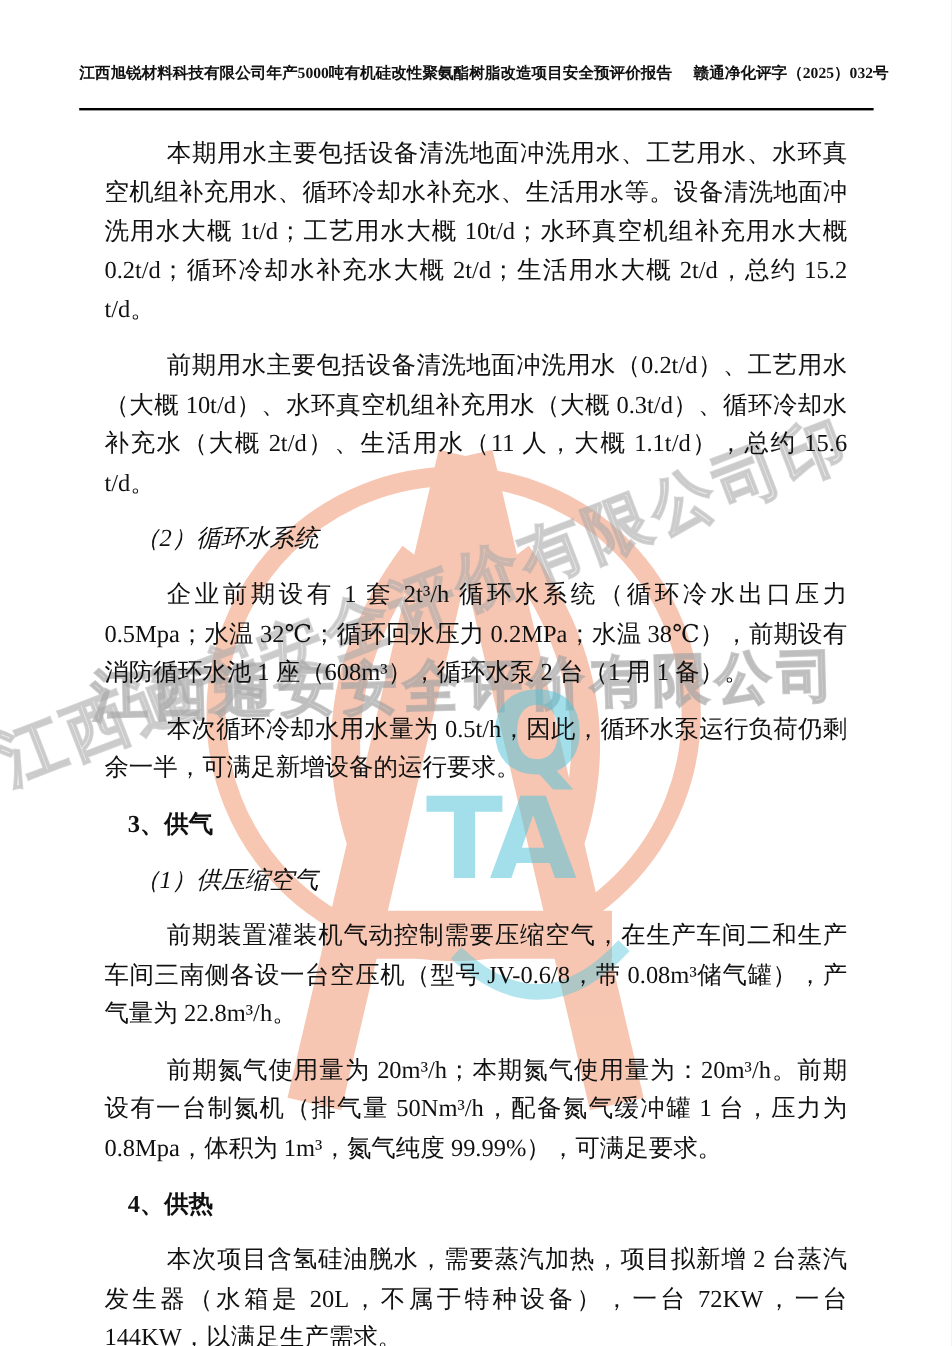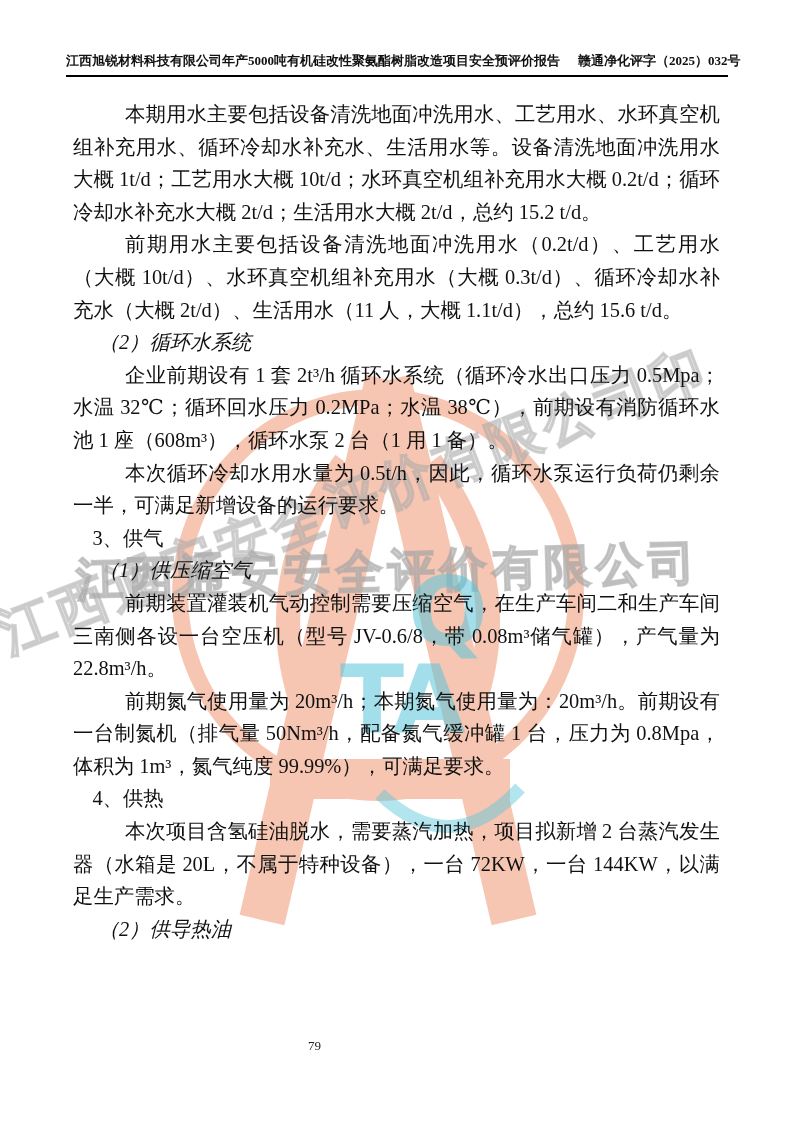--- a/index.html
+++ b/index.html
@@ -25,37 +25,37 @@
     font-size:54px;letter-spacing:4px;
     color:rgba(190,190,190,0.30);
     -webkit-text-stroke:1.5px rgba(165,165,165,0.45);
     transform:rotate(-21deg);transform-origin:left center;
   }
   .wm-q,.wm-ta{
     position:absolute;font-family:"DejaVu Sans","Liberation Sans",sans-serif;
     font-weight:700;color:rgba(87,197,218,0.55);line-height:1;
   }
   .wm-q{left:408px;top:566px;font-size:94px;}
-  .wm-ta{left:340px;top:654px;font-size:94px;letter-spacing:-4px;}
+  .wm-ta{left:355px;top:654px;font-size:94px;letter-spacing:-4px;}
   
   .content{position:relative;z-index:1;}
   .header{
     position:absolute;left:66px;top:52px;width:662px;
     display:flex;justify-content:space-between;align-items:flex-start;
     font-weight:bold;font-size:13px;white-space:nowrap;
-    border-bottom:2px solid #000;padding-bottom:5px;
+    border-bottom:2px solid #000;padding-bottom:20px;
   }
   .header .gap{flex:0 0 18px;}
   .bodytext{
     position:absolute;left:73px;top:98px;width:647px;
     font-size:20.4px;line-height:32.6px;text-align:justify;
   }
-  .para{margin:0;}
+  .para{margin:14px;}
   .para.indent{text-indent:2.55em;}
-  .para.head-num{text-indent:0.95em;}
+  .para.head-num{text-indent:0.95em;font-weight:bold;}
   .para.head-paren{text-indent:1.25em;font-style:italic;}
   .footer{
     position:absolute;left:0;top:1038px;width:629px;text-align:center;
     font-size:13px;color:#222;
   }
 </style>
 </head>
 <body>
 
 <div class="page">

